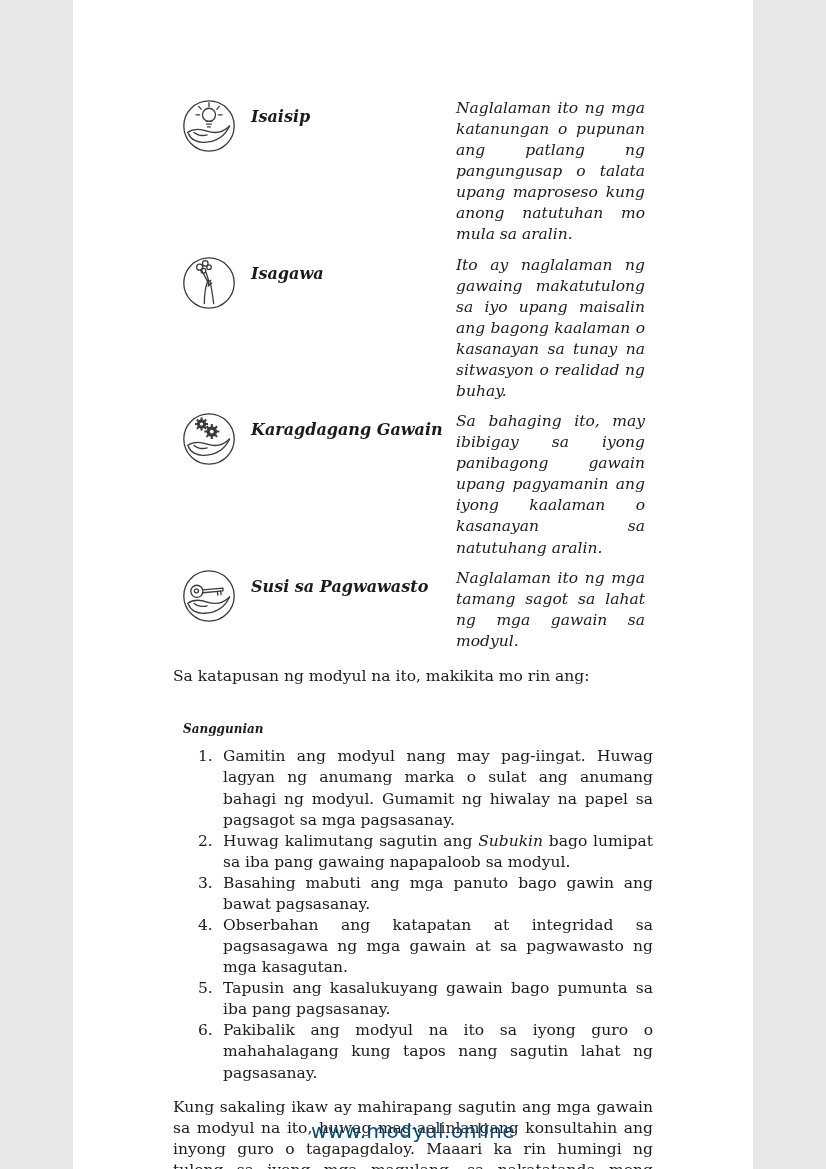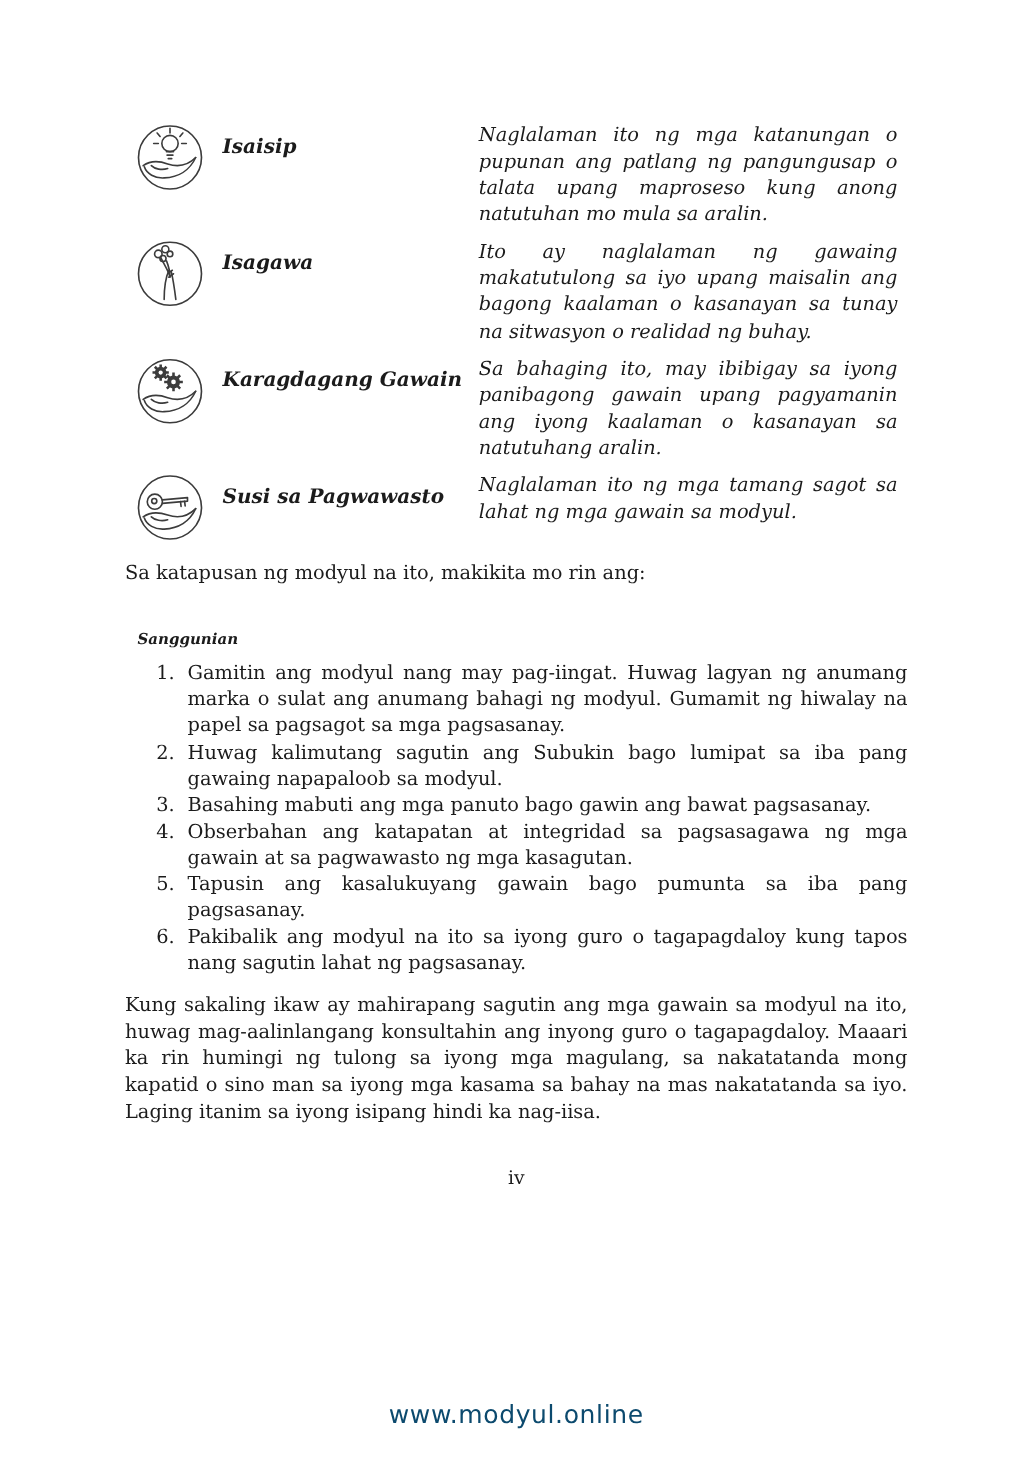--- a/index.html
+++ b/index.html
@@ -1,17 +1,17 @@
 <!DOCTYPE html>
 <html><head>
 <meta charset="utf-8">
 <style>
   html,body { margin:0; padding:0; background:#e8e8e8; }
   .page {
-    width:826px; height:1169px; margin:0 auto; background:#ffffff;
+    width:680px; height:1169px; margin:0 auto; background:#ffffff;
     box-sizing:border-box; padding:98px 100px 0 100px; position:relative;
     overflow:hidden;
     font-family:"DejaVu Serif", serif; color:#1b1b1b;
     font-size:15.5px; line-height:1.36;
   }
   .icon-row { display:grid; grid-template-columns:78px 205px 1fr; margin-bottom:9px; }
   .icon-cell { padding-left:8px; }
   .icon-svg { width:56px; height:56px; display:block; }
   .icon-svg .s { stroke:#3c3c3c; fill:none; stroke-width:1.4; stroke-linecap:round; stroke-linejoin:round; }
   .icon-svg .f { fill:#3c3c3c; stroke:none; }
@@ -19,21 +19,21 @@
   .row-label { font-weight:bold; font-style:italic; font-size:16px; padding-top:9px; line-height:1.3; }
   .row-desc { margin:0; text-align:justify; padding-right:8px;font-style:italic; }
   .closing-note { margin:14px 0 0 0; }
   .sanggunian-row { display:grid; grid-template-columns:283px 1fr; margin-top:22px; }
   .s-label { font-weight:bold; font-style:italic; font-size:12px; padding-left:10px; padding-top:12px; }
   .s-desc { margin:0; text-align:justify; }
   .reminders-intro { margin:24px 0 0 0; }
   .list { margin-top:9px; }
   .list-item { display:grid; grid-template-columns:25px 1fr; padding-left:25px; text-align:justify; }
   .body-par { margin:13px 0 0 0; text-align:justify; }
-  .italic { }
+  .italic { font-style:italic; }
   .page-num { text-align:center; margin-top:32px; font-size:15px; }
   .watermark {
     position:absolute; left:0; right:0; bottom:24px; text-align:center;
     font-family:"DejaVu Sans", sans-serif; font-size:20px; color:#0c4a6e;
     letter-spacing:0.5px;
   }
 </style>
 </head>
 <body>
 
@@ -136,21 +136,21 @@
     <div class="list-item">
       <span>4.</span>
       <span>Obserbahan ang katapatan at integridad sa pagsasagawa ng mga gawain at sa pagwawasto ng mga kasagutan.</span>
     </div>
     <div class="list-item">
       <span>5.</span>
       <span>Tapusin ang kasalukuyang gawain bago pumunta sa iba pang pagsasanay.</span>
     </div>
     <div class="list-item">
       <span>6.</span>
-      <span>Pakibalik ang modyul na ito sa iyong guro o tagapagdaloy kung tapos nang sagutin lahat ng pagsasanay.</span>
+      <span>Pakibalik ang modyul na ito sa iyong guro o mahahalagang kung tapos nang sagutin lahat ng pagsasanay.</span>
     </div>
   </div>
 
   <p class="body-par">Kung sakaling ikaw ay mahirapang sagutin ang mga gawain sa modyul na ito, huwag mag-aalinlangang konsultahin ang inyong guro o tagapagdaloy. Maaari ka rin humingi ng tulong sa iyong mga magulang, sa nakatatanda mong kapatid o sino man sa iyong mga kasama sa bahay na mas nakatatanda sa iyo. Laging itanim sa iyong isipang hindi ka nag-iisa.</p>
 
   <div class="page-num">iv</div>
 
   <div class="watermark">www.modyul.online</div>
 </div>
 

